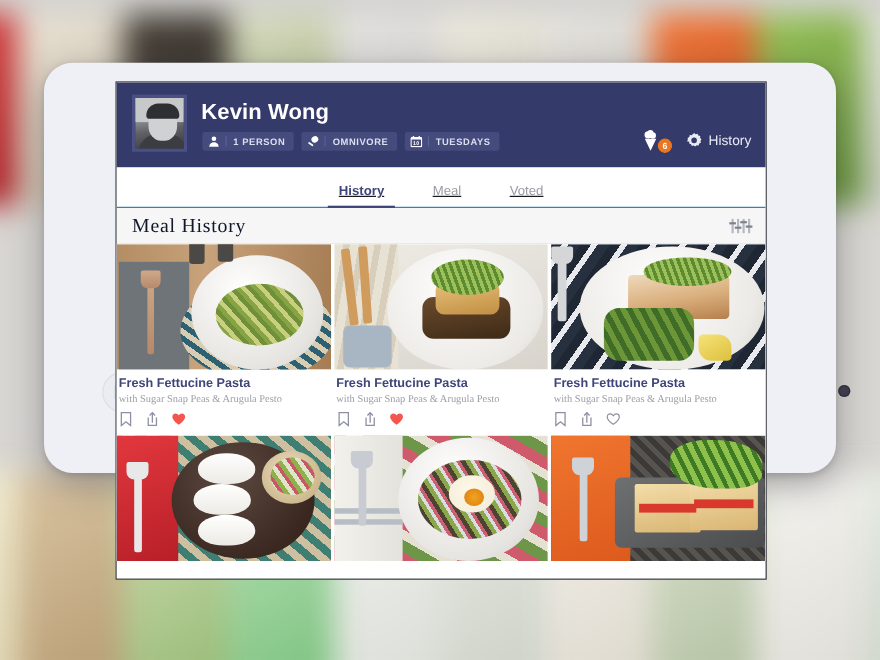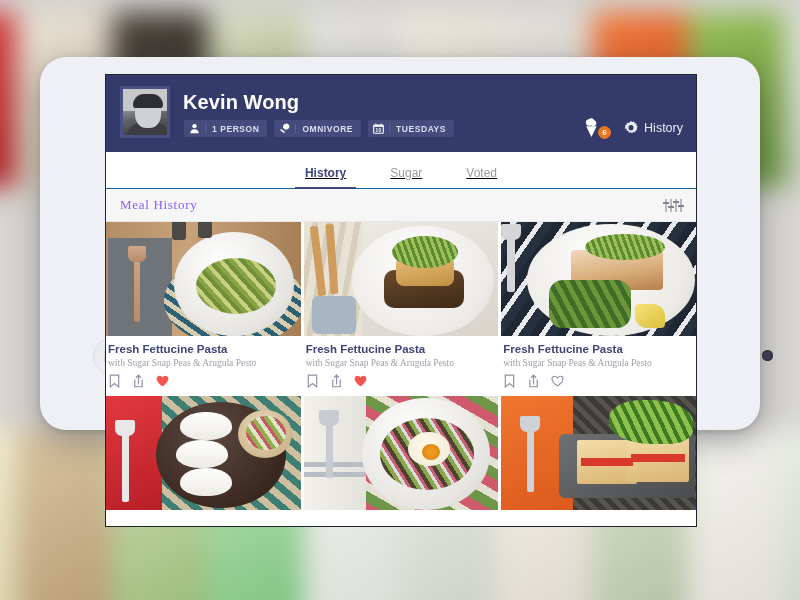--- a/index.html
+++ b/index.html
@@ -160,21 +160,21 @@
   
   #section-bar {
     height: 33px; background: #f6f6f6;
     border-bottom: 1px solid #e8e8ea;
     display: flex; align-items: center;
     justify-content: space-between;
     padding: 0 14px;
   }
   #section-title {
     font-family: "Liberation Serif", serif;
-    font-size: 13px; color: #8b5cf6; letter-spacing: .7px;
+    font-size: 18px; color: #0f172a; letter-spacing: .7px;
   }
   #filter-icon { display: flex; gap: 2.5px; align-items: center; }
   #filter-icon i {
     display: block; width: 2.5px; height: 13px;
     background: #b6b8c0; position: relative;
   }
   #filter-icon i::after {
     content: ""; position: absolute; left: -1.5px;
     width: 5.5px; height: 2.5px; background: #7f828e;
   }
@@ -352,21 +352,21 @@
             <circle cx="8" cy="7.6" r="2.9" fill="#343a6a"></circle>
           </svg>
           <span>History</span>
         </div>
 
       </div>
     </div>
 
     <div id="tabs">
       <div class="tab active">History</div>
-      <div class="tab">Sugar</div>
+      <div class="tab">Meal</div>
       <div class="tab">Voted</div>
     </div>
 
     <div id="section-bar">
       <span id="section-title">Meal History</span>
       <span id="filter-icon">
         <i></i>
         <i></i>
         <i></i>
         <i></i>

